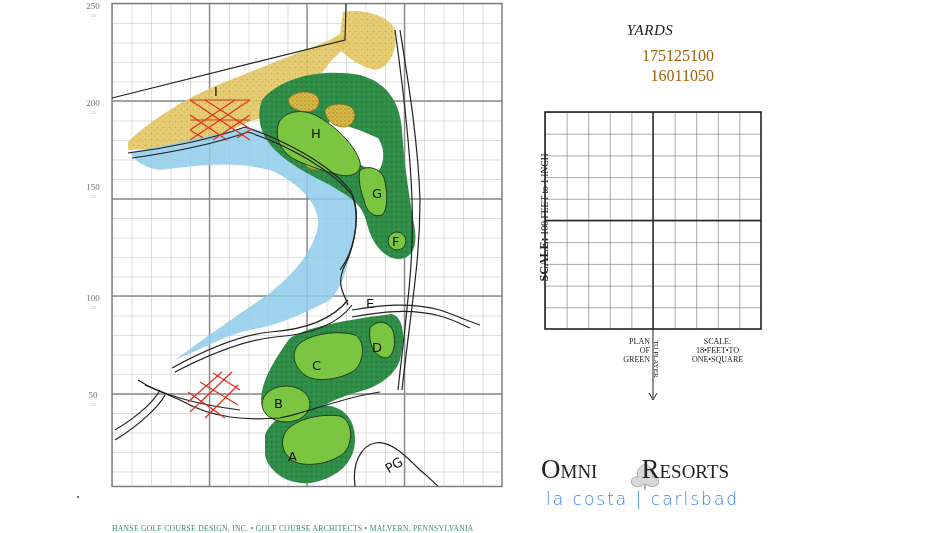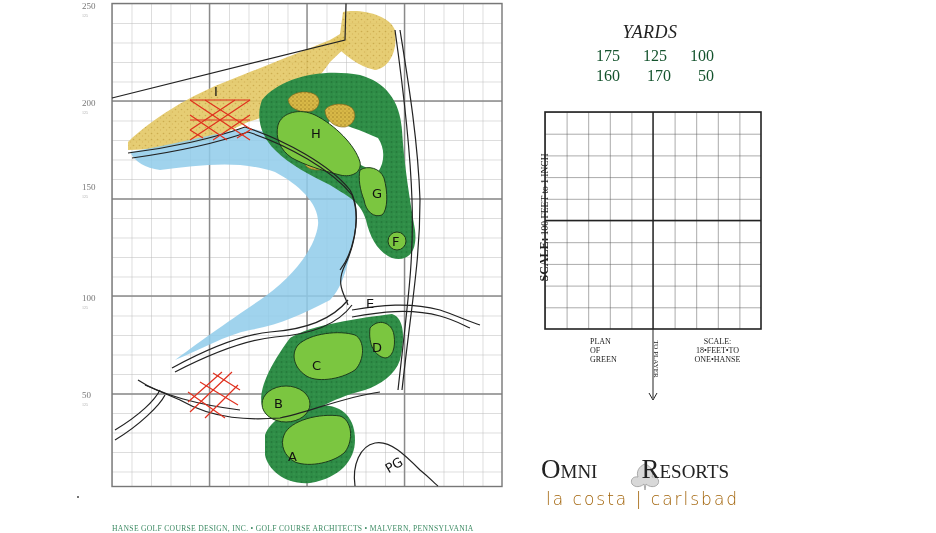--- a/index.html
+++ b/index.html
@@ -1,31 +1,31 @@
 <!DOCTYPE html>
 <html><head>
 <meta charset="utf-8">
 <style>
   html, body { margin:0; padding:0; background:#ffffff; }
   body { width:936px; height:533px; position:relative; overflow:hidden; font-family:"Liberation Serif", serif; }
   #map { position:absolute; left:0; top:0; }
-  .yards-title { position:absolute; left:600px; top:22px; width:100px; text-align:center; font-style:italic; font-size:18px; color:#222; letter-spacing:0.5px; }
-  .yards-row { position:absolute; left:596px; width:118px; display:flex; justify-content:space-between; font-size:16px; color:#14532d; }
+  .yards-title { position:absolute; left:600px; top:22px; width:100px; text-align:center; font-style:italic; font-size:15px; color:#222; letter-spacing:0.5px; }
+  .yards-row { position:absolute; left:596px; width:118px; display:flex; justify-content:flex-end; font-size:16px; color:#a16207; }
   .yards-row.r1 { top:47px; }
   .yards-row.r2 { top:67px; }
   .scale-vert { position:absolute; left:479px; top:210px; width:130px; transform:rotate(-90deg); transform-origin:center; font-size:9.5px; color:#222; text-align:center; white-space:nowrap; }
   .scale-vert b { font-size:12px; font-weight:bold; }
-  .plan-green { position:absolute; left:590px; top:337px; width:60px; text-align:left; font-size:8px; line-height:9px; color:#222; }
+  .plan-green { position:absolute; left:590px; top:337px; width:60px; text-align:right; font-size:8px; line-height:9px; color:#222; }
   .scale-10 { position:absolute; left:680px; top:337px; width:75px; text-align:center; font-size:8px; line-height:9px; color:#222; }
   .to-player { position:absolute; left:616px; top:355px; width:80px; transform:rotate(90deg); font-size:7px; color:#222; text-align:center; white-space:nowrap; }
   .footer-credit { position:absolute; left:112px; top:524px; font-size:7.6px; letter-spacing:0.3px; color:#3c8a63; white-space:nowrap; }
-  .axis-label { position:absolute; left:82px; font-size:9px; color:#777; width:22px; text-align:left; line-height:9px; }
+  .axis-label { position:absolute; left:82px; font-size:9px; color:#777; width:22px; text-align:center; line-height:9px; }
   .axis-label small { display:block; font-size:4px; color:#aaa; }
   .logo-omni { position:absolute; left:541px; top:454px; font-size:27px; color:#222; letter-spacing:0px; white-space:nowrap; font-variant:small-caps; }
-  .logo-sub { position:absolute; left:546px; top:489px; font-family:"DejaVu Sans", sans-serif; font-size:17px; color:#a16207; letter-spacing:2px; white-space:nowrap; font-weight:300; }
+  .logo-sub { position:absolute; left:546px; top:489px; font-family:"DejaVu Sans", sans-serif; font-size:17px; color:#3b82f6; letter-spacing:2px; white-space:nowrap; font-weight:300; }
   .map-letter { font-family:"DejaVu Sans", sans-serif; font-size:13px; fill:#111; }
 </style>
 </head>
 <body>
 
 <svg id="map" width="936" height="533" viewBox="0 0 936 533" xmlns="http://www.w3.org/2000/svg">
   <defs>
     <pattern id="gridpat" x="112" y="3.5" width="19.5" height="19.5" patternUnits="userSpaceOnUse">
       <path d="M19.5 0 L0 0 0 19.5" fill="none" stroke="#b5b5b5" stroke-width="0.9"></path>
     </pattern>
@@ -145,35 +145,35 @@
 <div class="axis-label" style="top:391px"><span>50</span><small>125</small></div>
 
 <div class="yards-title">YARDS</div>
 <div class="yards-row r1">
   <span>175</span>
   <span>125</span>
   <span>100</span>
 </div>
 <div class="yards-row r2">
   <span>160</span>
-  <span>170</span>
+  <span>110</span>
   <span>50</span>
 </div>
 
 <div class="scale-vert"><b>SCALE:</b> <span>100 FEET to 1 INCH</span></div>
 
 <div class="plan-green">
   <div>PLAN</div>
   <div>OF</div>
   <div>GREEN</div>
 </div>
 <div class="scale-10">
   <div>SCALE:</div>
   <div>18•FEET•TO</div>
-  <div>ONE•HANSE</div>
+  <div>ONE•SQUARE</div>
 </div>
 <div class="to-player">TO PLAYER</div>
 
 <div class="footer-credit">HANSE GOLF COURSE DESIGN, INC.  •  GOLF COURSE ARCHITECTS  •  MALVERN, PENNSYLVANIA</div>
 
 <div class="logo-omni">
   <span>Omni</span><span style="display:inline-block;width:44px"></span><span>Resorts</span>
 </div>
 <div class="logo-sub">
   <span>la costa</span>

